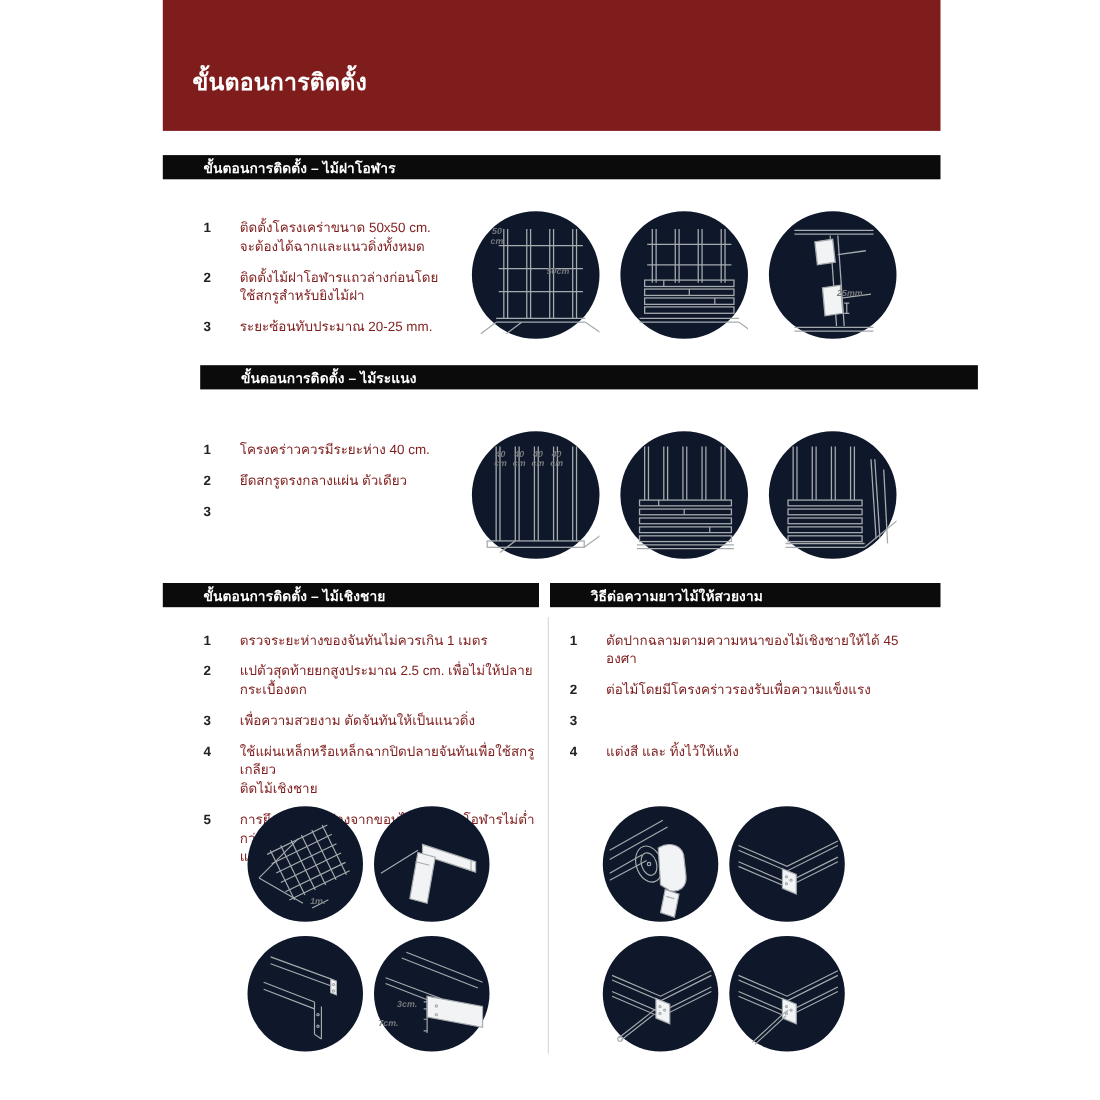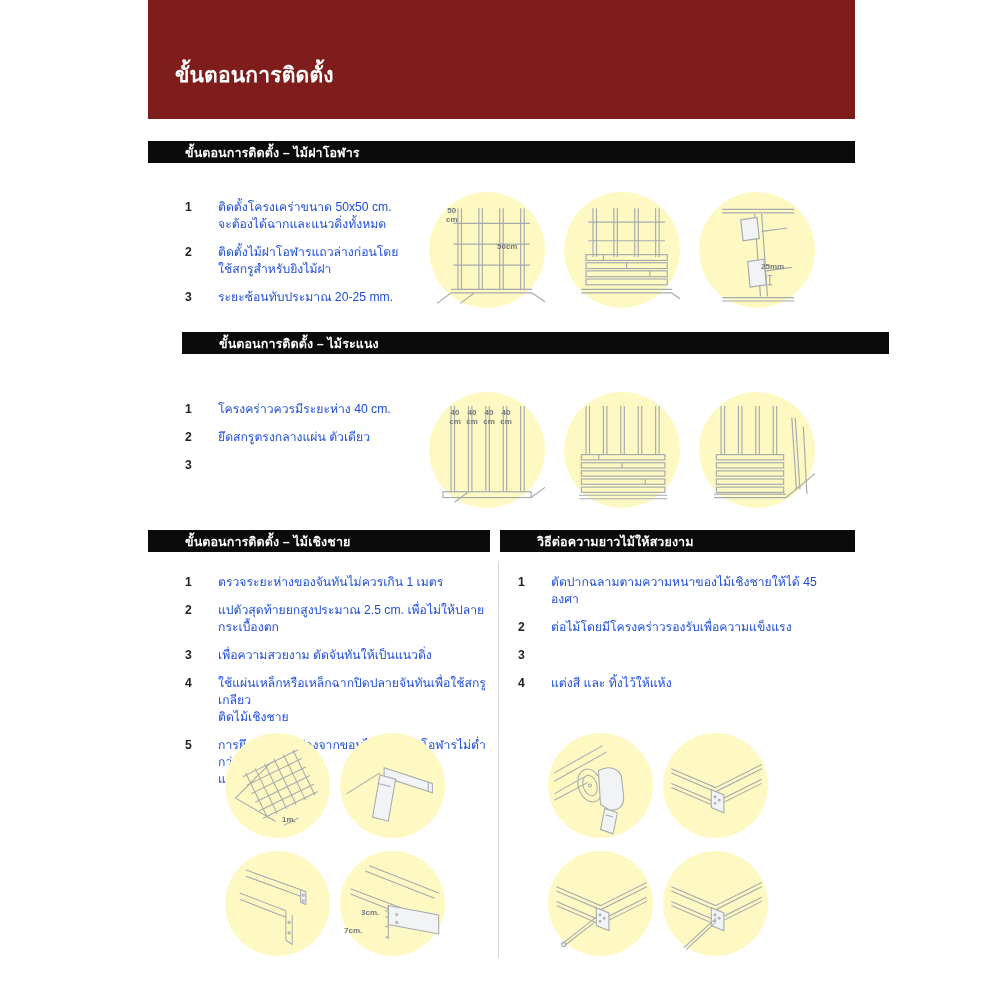--- a/index.html
+++ b/index.html
@@ -18,23 +18,23 @@
   #bar-joining{left:500px;top:530px;width:355px;}
 
   .list{position:absolute;}
   #list-ofar{left:185px;top:199px;width:252px;}
   #list-lath{left:185px;top:401px;width:252px;}
   #list-fascia{left:185px;top:574px;width:306px;}
   #list-joining{left:518px;top:574px;width:326px;}
   .li{display:flex;font-size:12.2px;line-height:17px;margin-bottom:11px;}
   .li:last-child{margin-bottom:0;}
   .num{flex:none;width:33px;font-weight:700;color:#222;}
-  .txt{white-space:pre-line;color:#1d4ed8;}
-
-  .circle{position:absolute;border-radius:50%;background:#fef9c3;}
+  .txt{white-space:pre-line;color:#7f1d1d;}
+
+  .circle{position:absolute;border-radius:50%;background:#0f172a;font-style:italic;}
   .c-lg{width:116px;height:116px;}
   .c-sm{width:105px;height:105px;}
   #c-ofar-1{left:429px;top:192px;} #c-ofar-2{left:564px;top:192px;} #c-ofar-3{left:699px;top:192px;}
   #c-lath-1{left:429px;top:392px;} #c-lath-2{left:564px;top:392px;} #c-lath-3{left:699px;top:392px;}
   #c-fascia-1{left:225px;top:733px;} #c-fascia-2{left:340px;top:733px;}
   #c-fascia-3{left:225px;top:851px;} #c-fascia-4{left:340px;top:851px;}
   #c-join-1{left:548px;top:733px;} #c-join-2{left:663px;top:733px;}
   #c-join-3{left:548px;top:851px;} #c-join-4{left:663px;top:851px;}
   .circle svg{position:absolute;left:0;top:0;width:100%;height:100%;}
 

